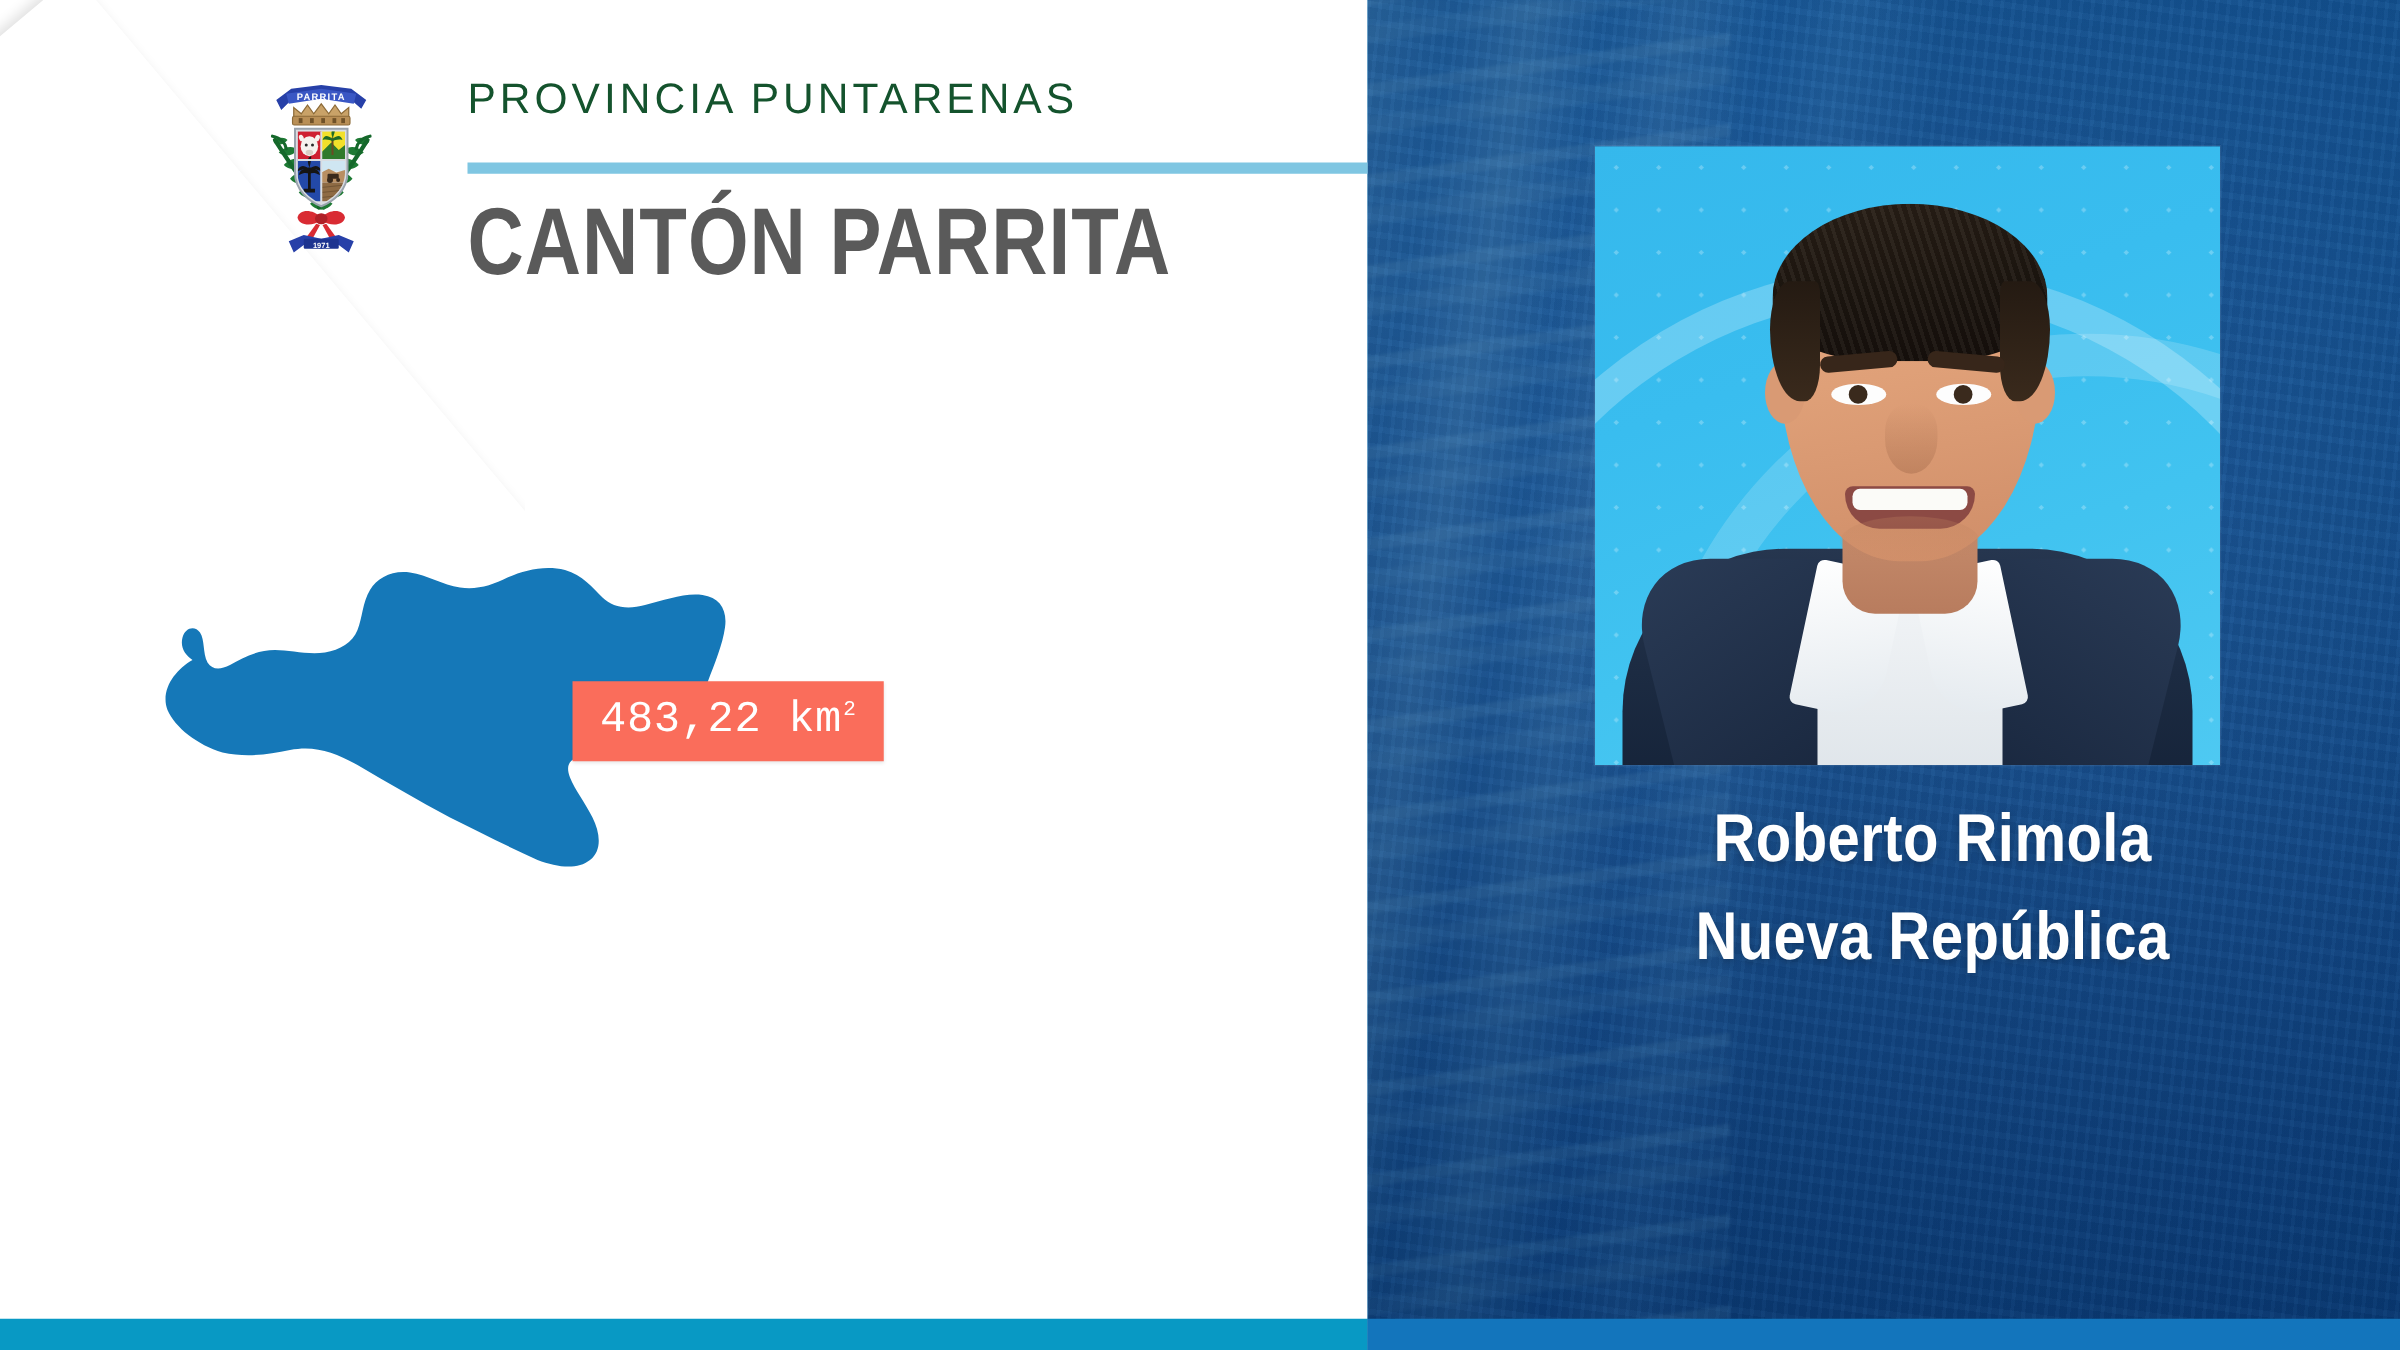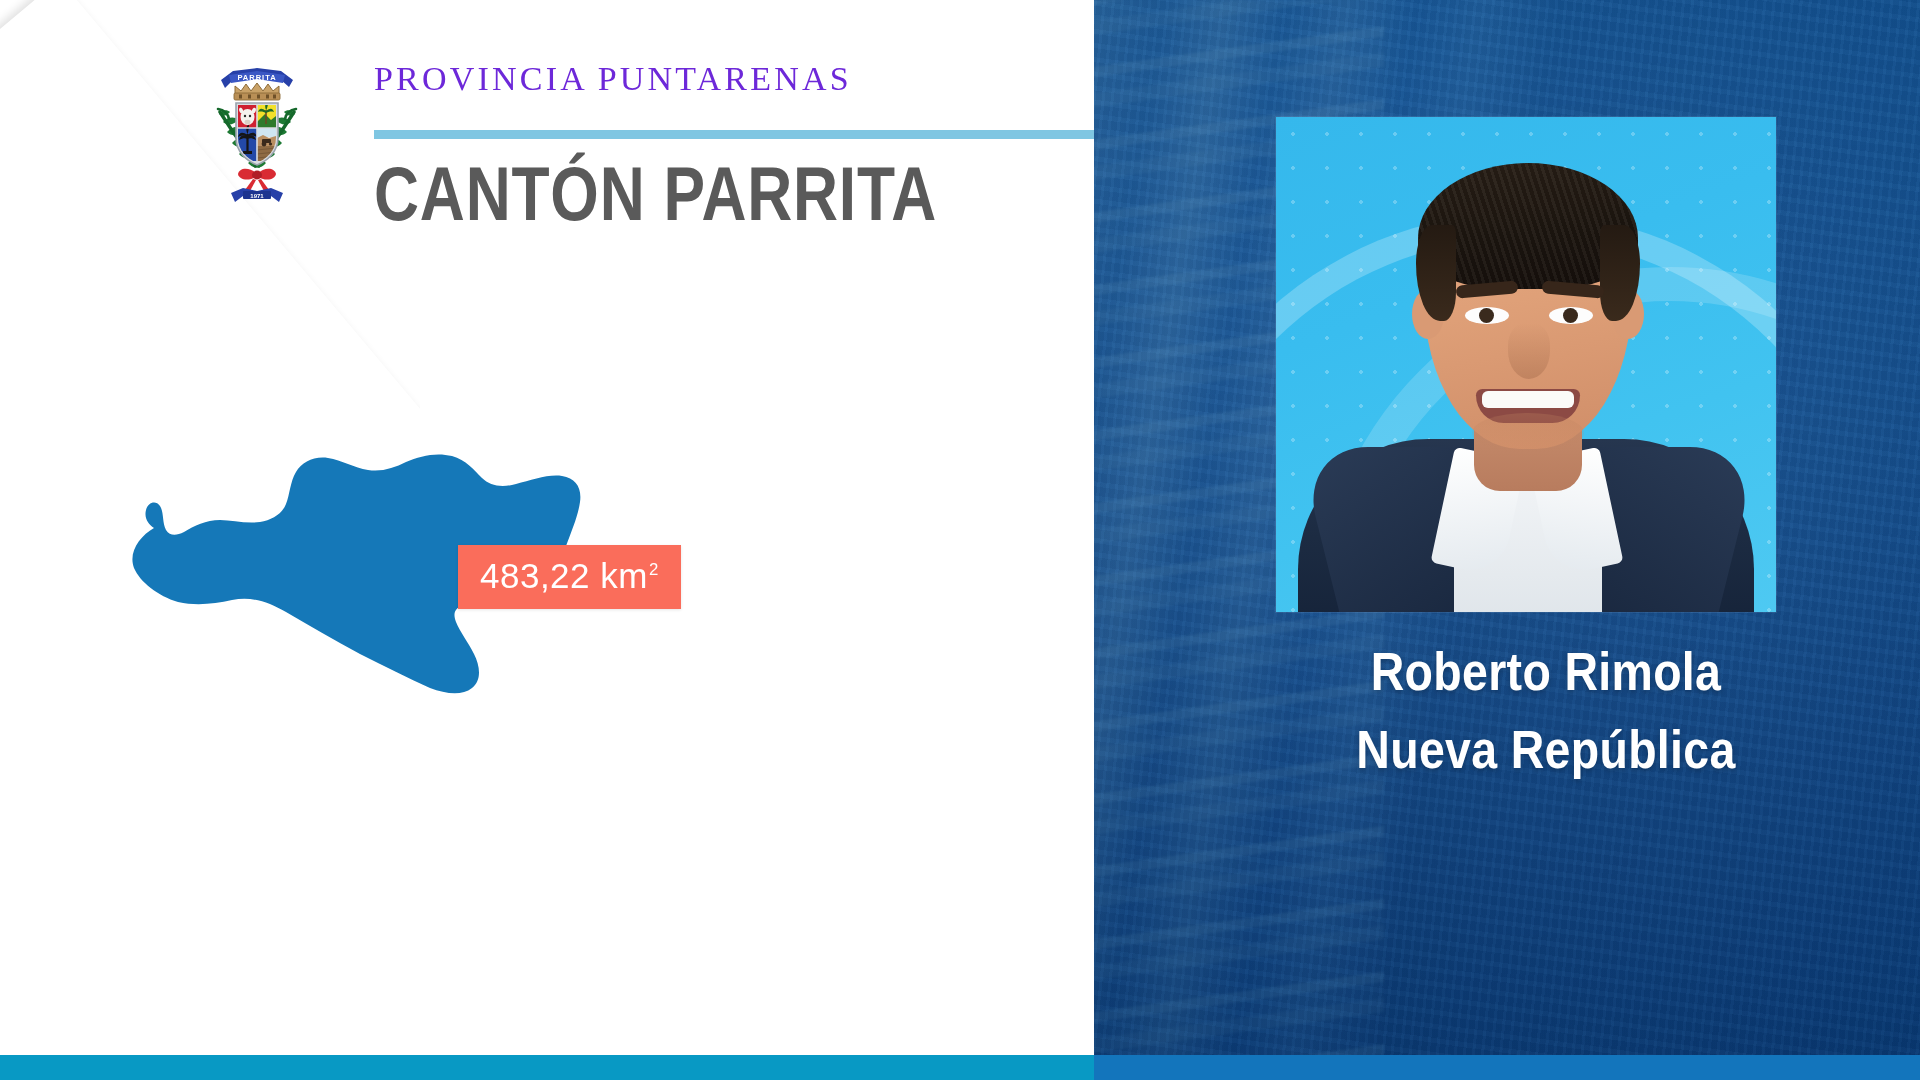--- a/index.html
+++ b/index.html
@@ -223,22 +223,22 @@
     border-radius:60% 0 0 0;
     transform:rotate(-40deg);
     box-shadow:-4px -4px 10px rgba(0,0,0,.12);
   }
 
   
   .crest{position:absolute;left:205px;top:62px;width:104px;height:150px;}
   .crest svg{display:block;}
   .hdr{position:absolute;left:374px;top:60px;width:700px;}
   .province{
-    font-size:34px;letter-spacing:3.2px;color:#6d28d9;
-    font-family:Liberation Serif, serif;font-weight:normal;
+    font-size:34px;letter-spacing:3.2px;color:#14532d;
+    font-family:Liberation Sans, sans-serif;font-weight:normal;
     white-space:nowrap;
   }
   .hdr-rule{
     position:absolute;left:374px;top:130px;width:720px;height:9px;
     background:#7fc6e2;
   }
   .canton{
     position:absolute;left:374px;top:150px;
     font-size:76px;font-weight:bold;color:#5a5a5a;
     letter-spacing:1px;transform:scaleX(.82);transform-origin:left center;
@@ -247,21 +247,21 @@
   }
 
   
   .map-wrap{position:absolute;left:110px;top:440px;width:520px;height:260px;}
   .map-wrap svg{display:block;overflow:visible;}
   .area-badge{
     position:absolute;left:458px;top:545px;
     background:#fa6d5b;color:#ffffff;
     padding:11px 22px 13px 22px;
     font-size:35px;letter-spacing:.5px;
-    font-family:Liberation Sans, sans-serif;
+    font-family:Liberation Mono, monospace;
     white-space:nowrap;
     box-shadow:0 1px 3px rgba(0,0,0,.10);
   }
   .area-badge sup{font-size:.48em;vertical-align:super;margin-left:1px;}
 
   
   .bar-left{position:absolute;left:0;top:1055px;width:1094px;height:25px;background:#0899c4;}
   .bar-right{position:absolute;left:1094px;top:1055px;width:826px;height:25px;background:#1375bc;}
 </style>
 </head>

